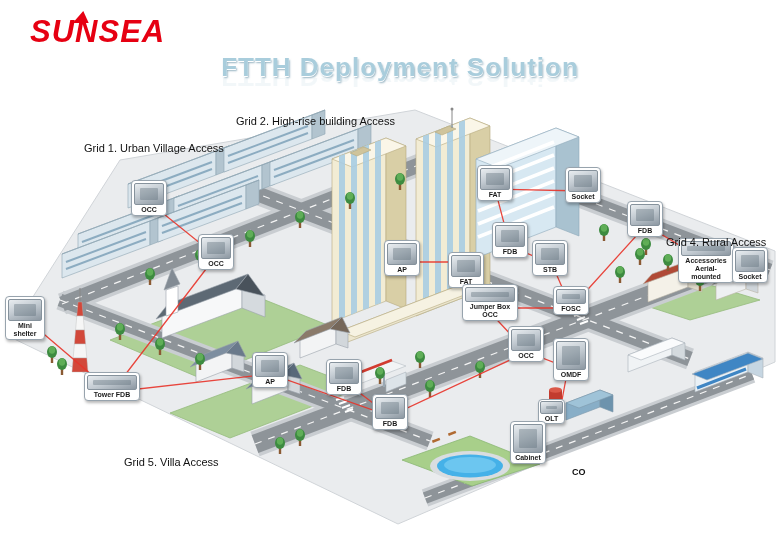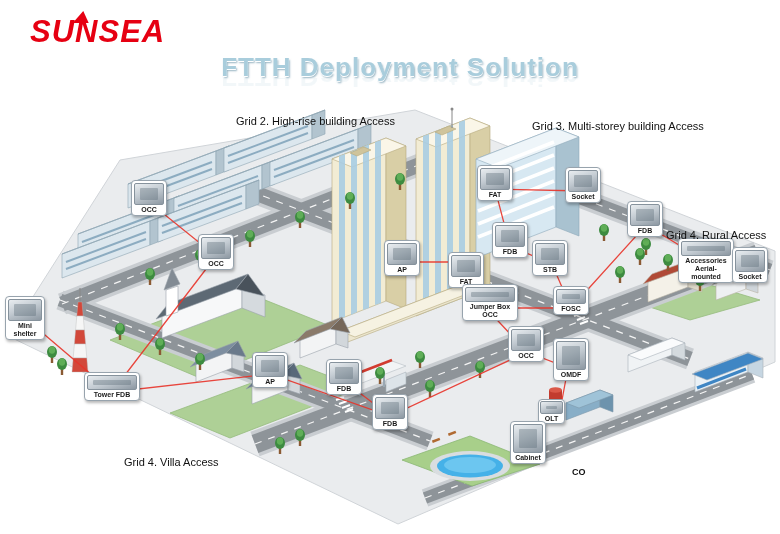--- a/index.html
+++ b/index.html
@@ -294,24 +294,24 @@
 </svg>
 
 <div class="logo">
   <span class="logo-tri"></span>
   <span class="logo-text">SUNSEA</span>
 </div>
 
 <div class="title">FTTH Deployment Solution</div>
 <div class="title-reflection">FTTH Deployment Solution</div>
 
+<div class="grid-label" style="left:84px;top:142px">Grid 1. Urban Village Access</div>
 <div class="grid-label" style="left:236px;top:115px">Grid 2. High-rise building Access</div>
-<div class="grid-label" style="left:532px;top:120px">Grid 3. Multi-storey building Access</div>
-<div class="grid-label" style="left:666px;top:229px">Grid 4. Rural Access</div>
-<div class="grid-label" style="left:124px;top:456px">Grid 4. Villa Access</div>
+<div class="grid-label" style="left:666px;top:236px">Grid 4. Rural Access</div>
+<div class="grid-label" style="left:124px;top:456px">Grid 5. Villa Access</div>
 
 <div class="callout" style="left:131px;top:180px">
   <div class="dev">
         <b></b>
       </div>
   <div class="lbl">OCC</div>
 </div>
 <div class="callout" style="left:198px;top:234px">
   <div class="dev">
         <b></b>

